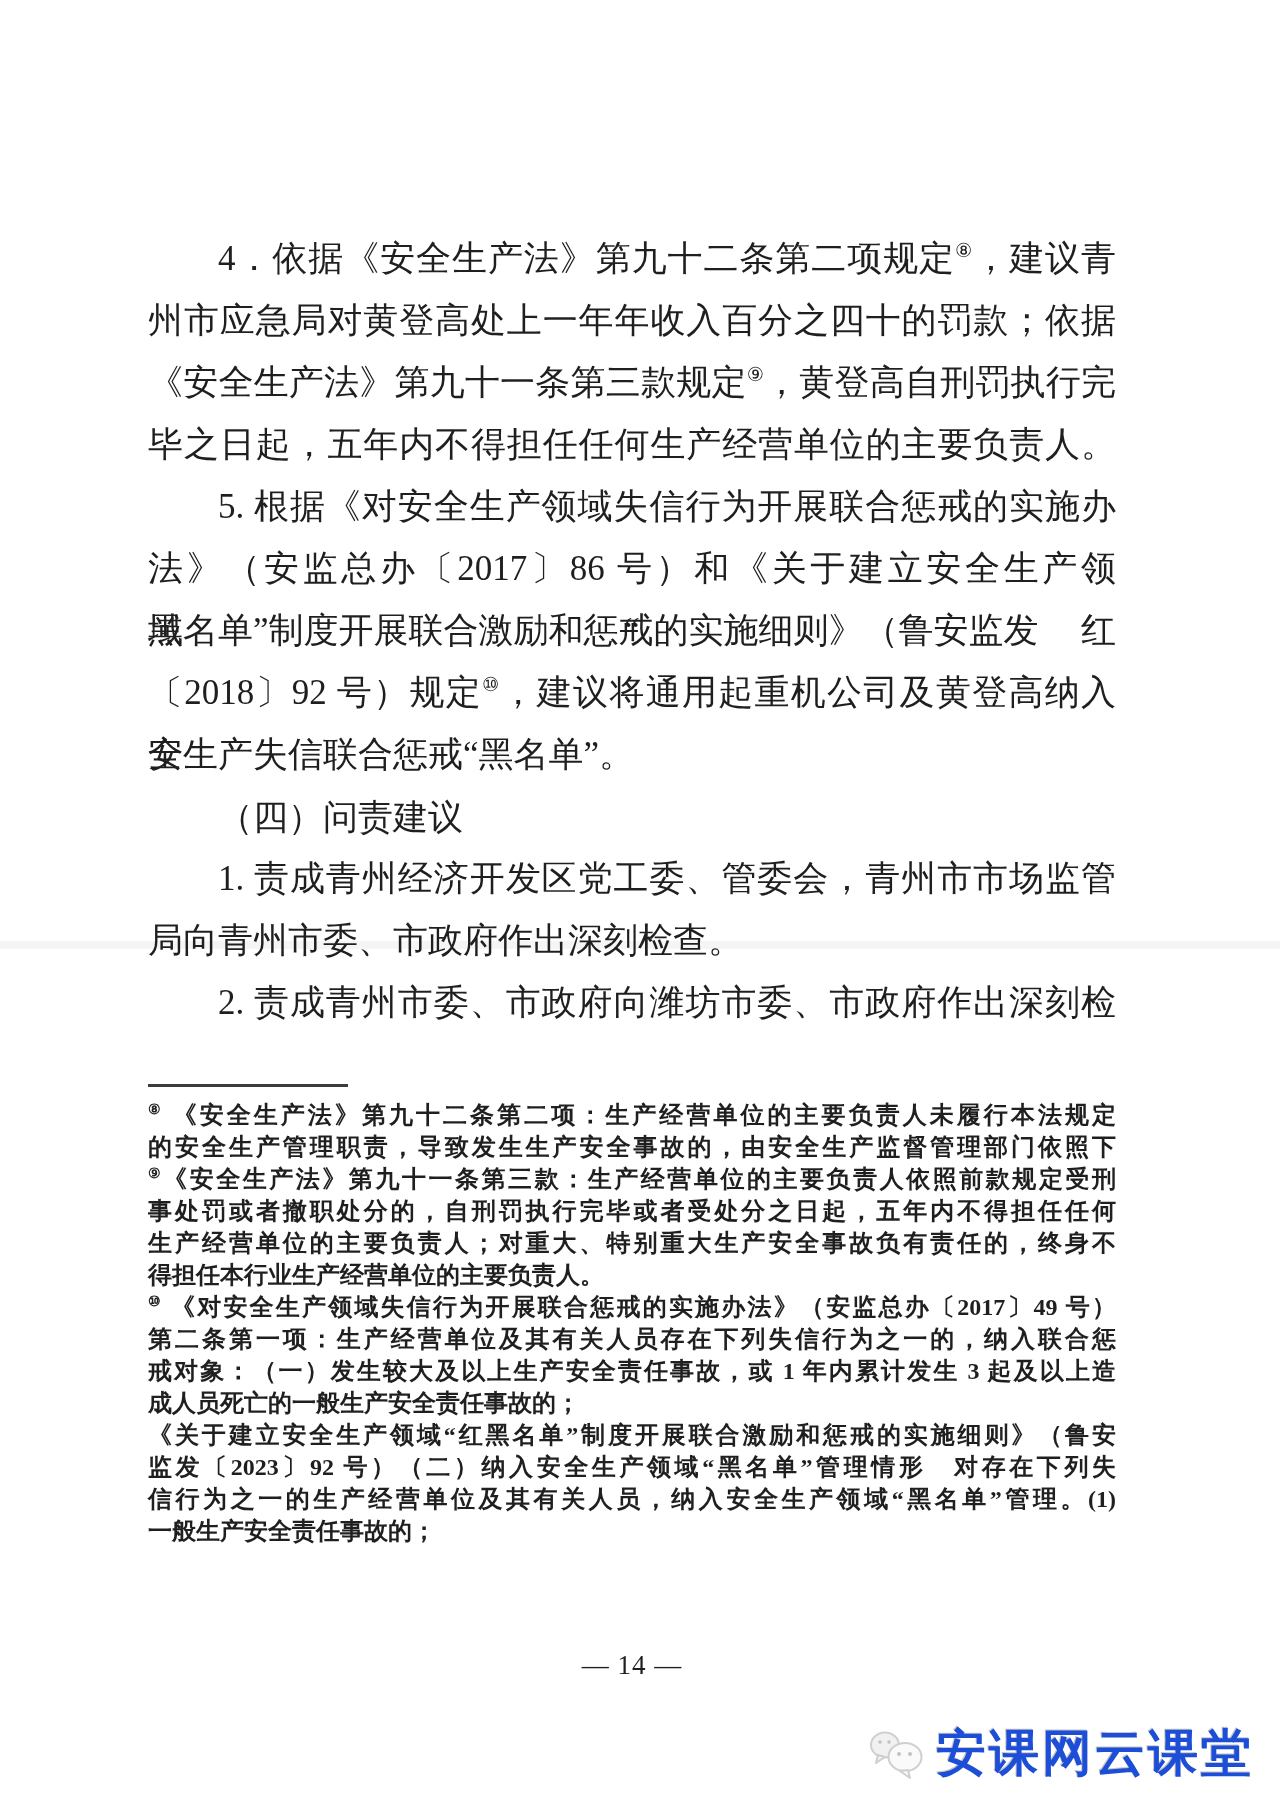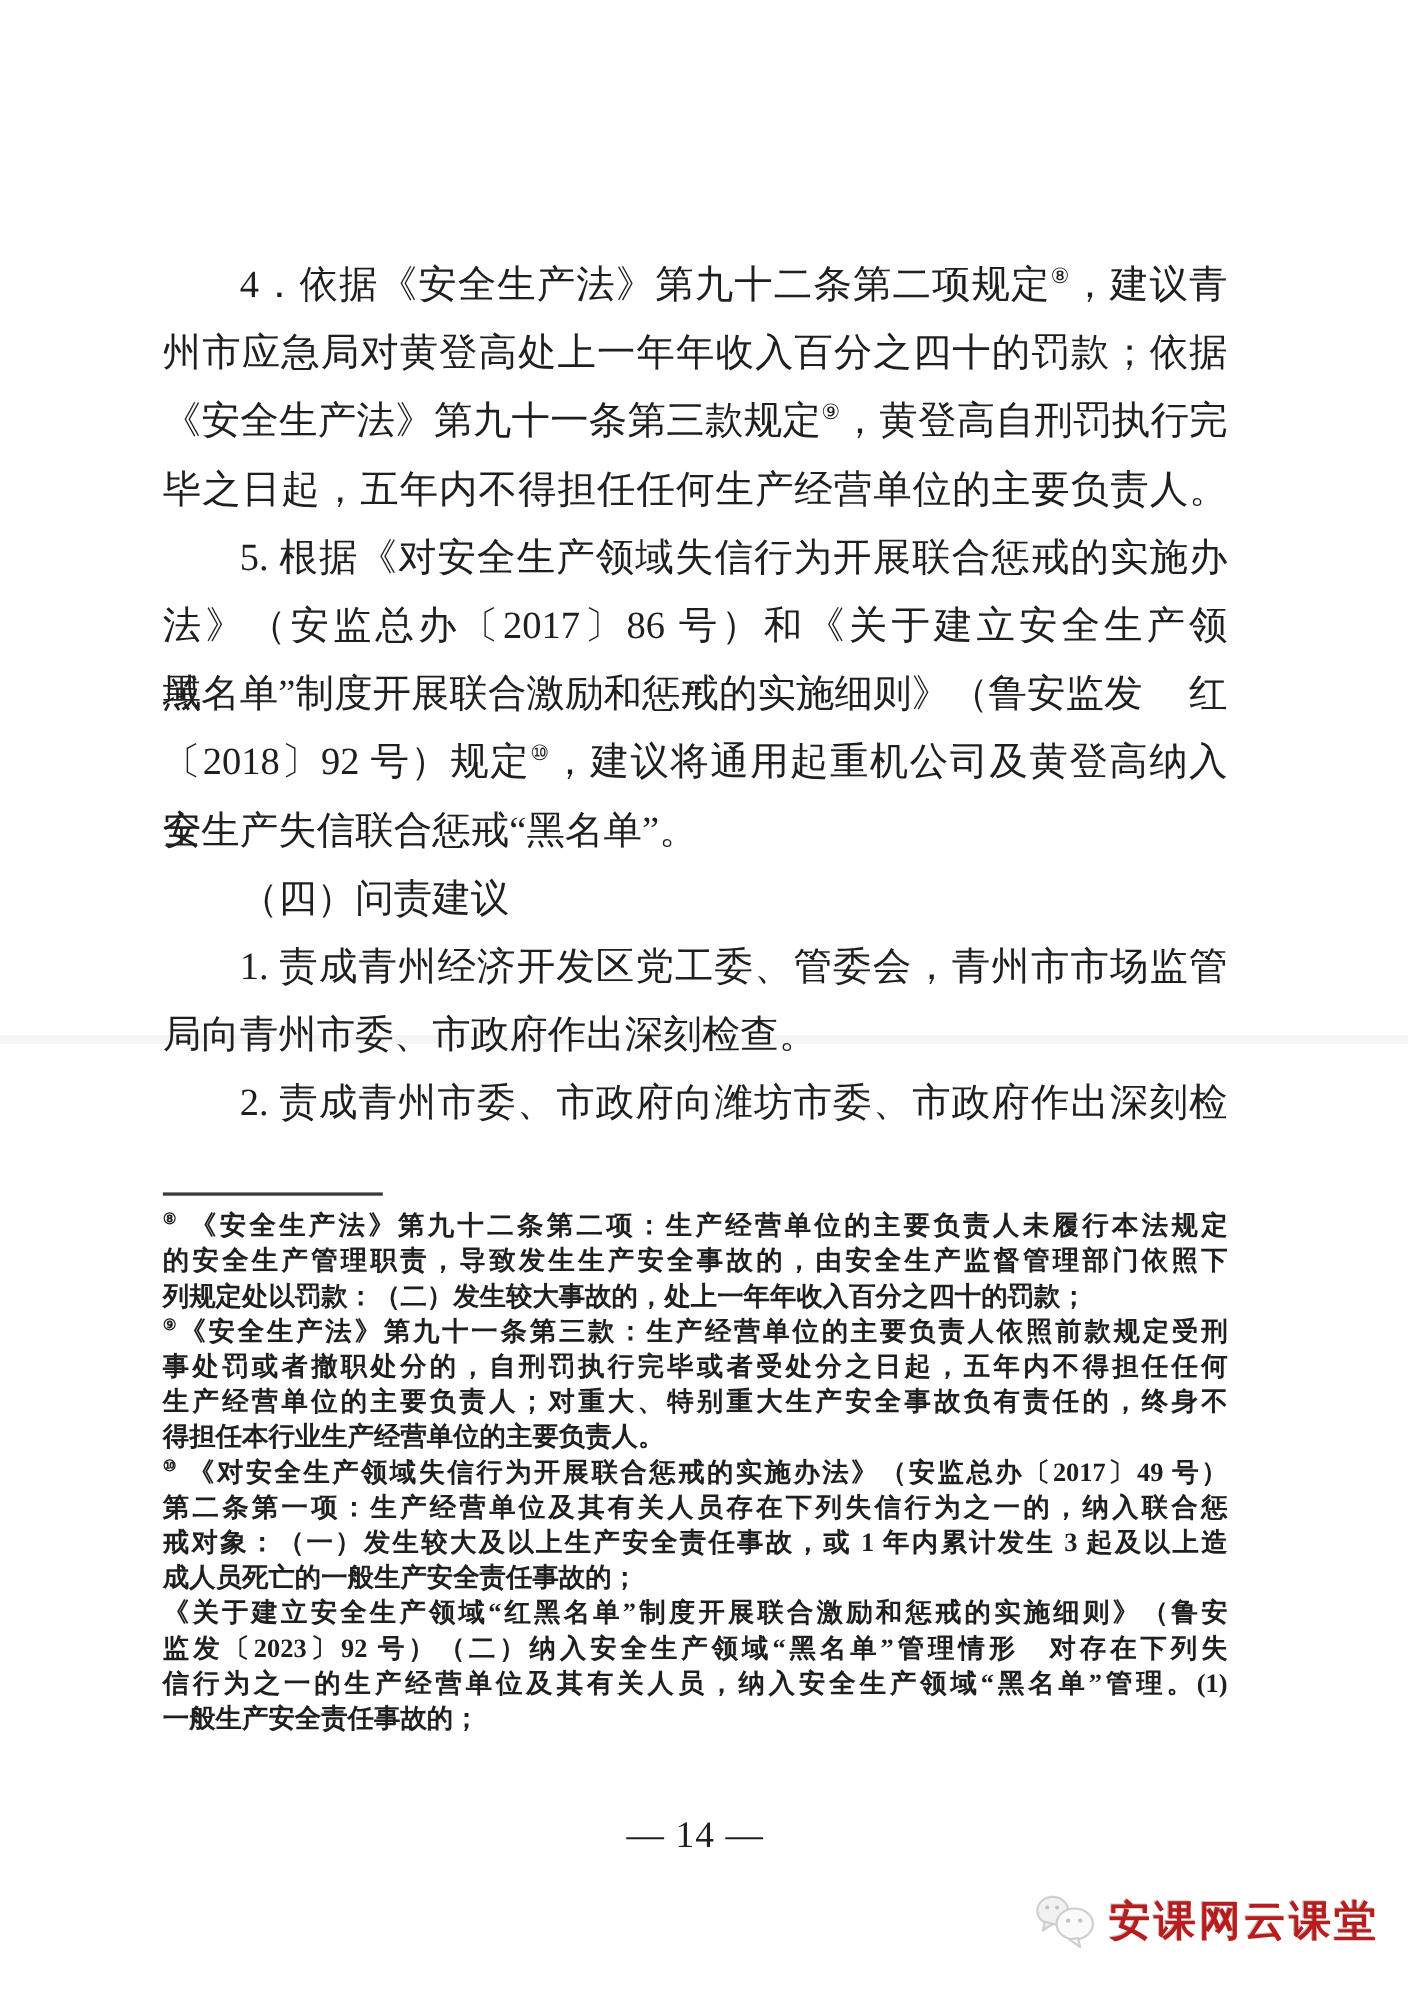--- a/index.html
+++ b/index.html
@@ -48,33 +48,33 @@
   }
   .footnotes .line{
     height:32px;line-height:32px;font-size:24px;
     text-align:justify;
     font-weight:bold;
   }
   .footnotes .sup{font-size:14px;vertical-align:super;}
   
   .page-number{
     position:absolute;left:148px;top:1650px;width:968px;
-    text-align:center;font-size:34px;letter-spacing:1px;
+    text-align:center;font-size:27px;letter-spacing:1px;
   }
   
   .watermark{
     position:absolute;right:38px;top:1720px;
     display:flex;align-items:center;gap:10px;
     user-select:none;
   }
   .wm-icon{display:inline-block;width:58px;height:52px;}
   .wm-text{
     font-family:Liberation Serif, serif;
-    font-size:38px;font-weight:700;letter-spacing:3px;
-    color:#b91c1c;
+    font-size:50px;font-weight:700;letter-spacing:3px;
+    color:#1d4ed8;
     text-shadow:-1px -1px 0 #c6c6c6, 1px 1px 0 #ffffff;
   }
 </style>
 </head>
 <body>
 
 <div class="page">
 
   <div class="scan-band"></div>
 
@@ -92,21 +92,20 @@
       <div class="line indent fill"><span>1. 责成青州经济开发区党工委、管委会，青州市市场监管</span></div>
       <div class="line"><span>局向青州市委、市政府作出深刻检查。</span></div>
       <div class="line indent fill"><span>2. 责成青州市委、市政府向潍坊市委、市政府作出深刻检</span></div>
     </main>
 
   <div class="separator"></div>
 
   <section class="footnotes">
       <div class="line fill"><span class="sup">⑧</span><span> 《安全生产法》第九十二条第二项：生产经营单位的主要负责人未履行本法规定</span></div>
       <div class="line fill"><span>的安全生产管理职责，导致发生生产安全事故的，由安全生产监督管理部门依照下</span></div>
-      <div class="line"><span>列规定处以罚款：（二）发生较大事故的，处上一年年收入百分之四十的罚款；</span></div>
       <div class="line fill"><span class="sup">⑨</span><span>《安全生产法》第九十一条第三款：生产经营单位的主要负责人依照前款规定受刑</span></div>
       <div class="line fill"><span>事处罚或者撤职处分的，自刑罚执行完毕或者受处分之日起，五年内不得担任任何</span></div>
       <div class="line fill"><span>生产经营单位的主要负责人；对重大、特别重大生产安全事故负有责任的，终身不</span></div>
       <div class="line"><span>得担任本行业生产经营单位的主要负责人。</span></div>
       <div class="line fill"><span class="sup">⑩</span><span> 《对安全生产领域失信行为开展联合惩戒的实施办法》（安监总办〔2017〕49 号）</span></div>
       <div class="line fill"><span>第二条第一项：生产经营单位及其有关人员存在下列失信行为之一的，纳入联合惩</span></div>
       <div class="line fill"><span>戒对象：（一）发生较大及以上生产安全责任事故，或 1 年内累计发生 3 起及以上造</span></div>
       <div class="line"><span>成人员死亡的一般生产安全责任事故的；</span></div>
       <div class="line fill"><span>《关于建立安全生产领域“红黑名单”制度开展联合激励和惩戒的实施细则》（鲁安</span></div>
       <div class="line fill"><span>监发〔2023〕92 号）（二）纳入安全生产领域“黑名单”管理情形　对存在下列失</span></div>

